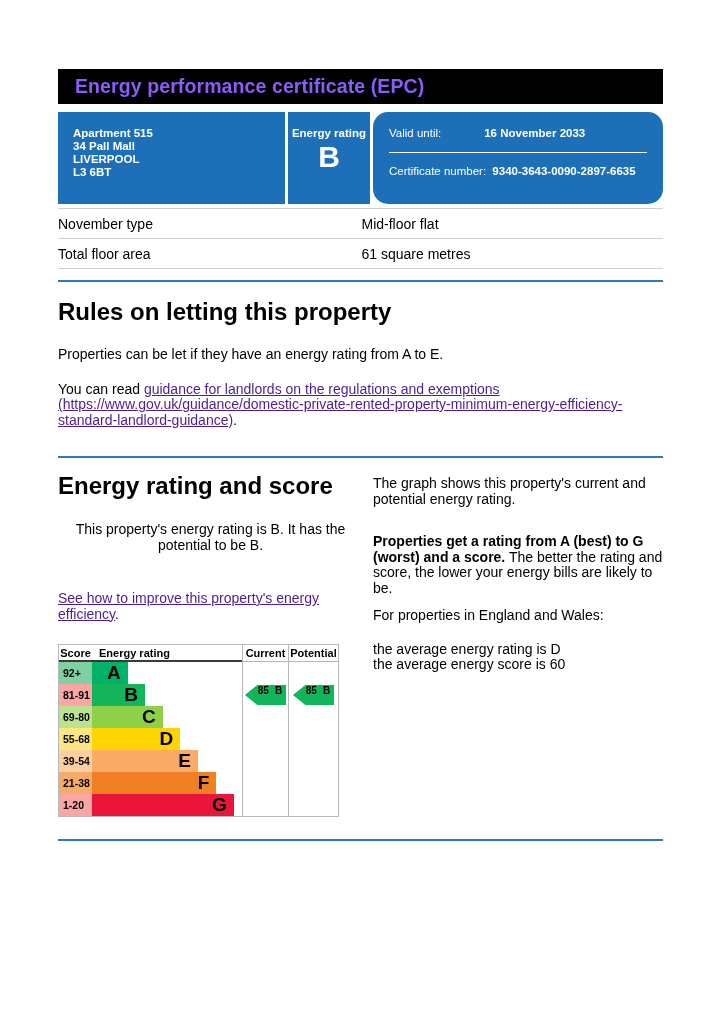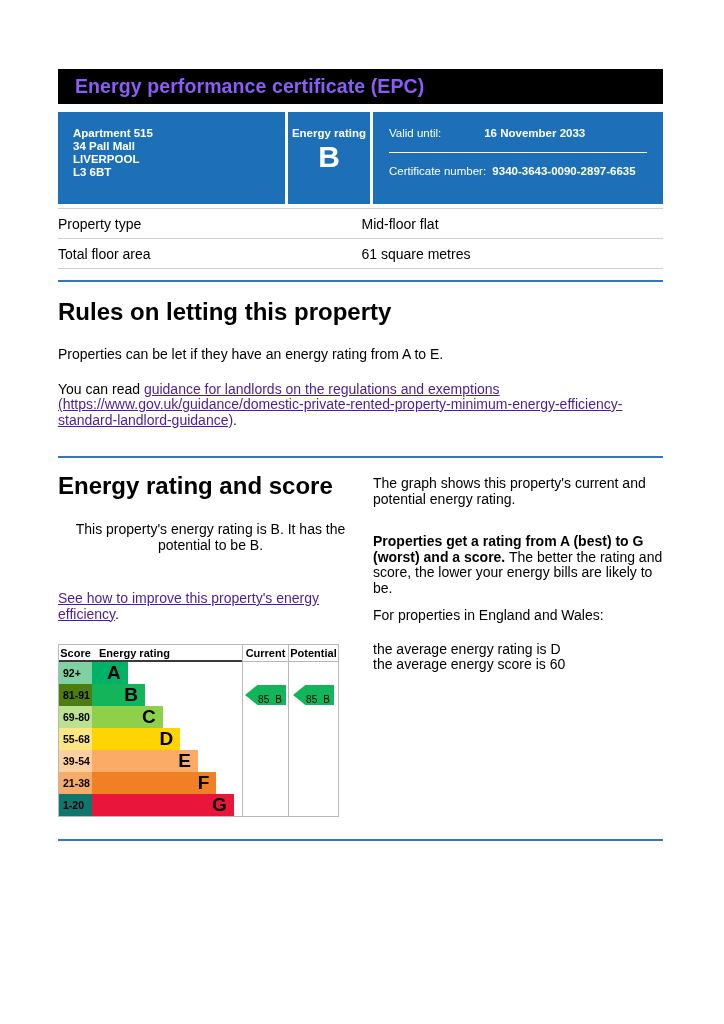--- a/index.html
+++ b/index.html
@@ -21,21 +21,21 @@
   }
   .doc-header h1 { margin: 0; font-size: 19.5px; font-weight: bold; letter-spacing: 0.1px; }
 
   
   .summary-panel { margin-top: 8px; height: 92px; display: flex; gap: 3px; }
   .panel-cell { background: #1d70b8; color: #ffffff; box-sizing: border-box; }
   .address-cell { width: 232px; padding: 15px 0 0 15px; font-size: 11.5px; font-weight: bold; line-height: 13px; }
   .rating-cell { width: 84px; text-align: center; padding-top: 15px; }
   .rating-label { font-size: 11.5px; font-weight: bold; }
   .rating-letter { font-size: 30px; font-weight: bold; line-height: 32px; margin-top: 2px; }
-  .valid-cell { flex: 1; padding: 15px 16px 0 16px; font-size: 11.5px; }
+  .valid-cell { flex: 1; padding: 15px 16px 0 16px; font-size: 11.5px; border-radius: 15px; }
   .valid-label { display: inline-block; width: 92px; }
   .valid-date, .cert-number { font-weight: bold; }
   .panel-divider { margin-top: 13px; width: 258px; border-top: 1.5px solid #ffffff; }
   .cert-row { margin-top: 12px; }
   .cert-number { margin-left: 3px; }
 
   
   .property-table { margin-top: 4px; }
   .prop-row { display: flex; border-top: 1px solid #cfd0d2; padding: 6.5px 0; font-size: 14px; }
   .prop-row:last-child { border-bottom: 1px solid #cfd0d2; }
@@ -76,22 +76,22 @@
   .h-current { width: 46px; justify-content: center; border-left: 1px solid #b6b9bb; border-bottom: 1px solid #b6b9bb; }
   .h-potential { width: 50px; justify-content: center; border-left: 1px solid #b6b9bb; border-bottom: 1px solid #b6b9bb; }
   .chart-row { display: flex; height: 22px; }
   .score-cell { width: 33px; box-sizing: border-box; display: flex; align-items: center; padding-left: 4px; font-size: 10.5px; font-weight: bold; }
   .bar-cell { flex: 1; }
   .band-bar { height: 100%; box-sizing: border-box; display: flex; align-items: center; justify-content: flex-end; padding-right: 7px; font-size: 19px; font-weight: bold; }
   .cur-cell { width: 46px; box-sizing: border-box; border-left: 1px solid #b6b9bb; display: flex; align-items: center; justify-content: center; }
   .pot-cell { width: 50px; box-sizing: border-box; border-left: 1px solid #b6b9bb; display: flex; align-items: center; justify-content: center; }
   .rating-arrow { width: 41px; height: 20px; box-sizing: border-box;
     clip-path: polygon(0 50%, 30% 0, 100% 0, 100% 100%, 30% 100%);
-    display: flex; align-items: flex-end; justify-content: center; gap: 6px;
-    padding-left: 9px; font-size: 10px; font-weight: normal; color: #000; }
+    display: flex; align-items: flex-start; justify-content: center; gap: 6px;
+    padding-left: 9px; font-size: 10px; font-weight: bold; color: #000; }
 </style>
 </head>
 <body>
 
 <div class="content">
 
   <header class="doc-header">
     <h1>Energy performance certificate (EPC)</h1>
   </header>
 
@@ -114,21 +114,21 @@
       <div class="panel-divider"></div>
       <div class="cert-row">
         <span>Certificate number:</span>
         <span class="cert-number">9340-3643-0090-2897-6635</span>
       </div>
     </div>
   </section>
 
   <section class="property-table">
     <div class="prop-row">
-      <div class="prop-label">Property type</div>
+      <div class="prop-label">November type</div>
       <div class="prop-value">Mid-floor flat</div>
     </div>
     <div class="prop-row">
       <div class="prop-label">Total floor area</div>
       <div class="prop-value">61 square metres</div>
     </div>
   </section>
 
   <hr class="divider divider-1">
 
@@ -158,21 +158,21 @@
               <div class="score-cell" style="background: rgb(127, 209, 164);">92+</div>
               <div class="bar-cell">
                 <div class="band-bar" style="width: 23.8%; background: rgb(0, 178, 104);">
                   <span>A</span>
                 </div>
               </div>
               <div class="cur-cell"></div>
               <div class="pot-cell"></div>
             </div>
             <div class="chart-row">
-              <div class="score-cell" style="background: #4d7c0f;">81-91</div>
+              <div class="score-cell" style="background: #fca5a5;">81-91</div>
               <div class="bar-cell">
                 <div class="band-bar" style="width: 35.3%; background: rgb(19, 181, 91);">
                   <span>B</span>
                 </div>
               </div>
               <div class="cur-cell">
                 <div class="rating-arrow" style="background: rgb(19, 181, 91);">
                   <span>85</span>
                   <span>B</span>
                 </div>
@@ -218,21 +218,21 @@
               <div class="score-cell" style="background: rgb(245, 172, 104);">21-38</div>
               <div class="bar-cell">
                 <div class="band-bar" style="width: 82.9%; background: rgb(240, 128, 35);">
                   <span>F</span>
                 </div>
               </div>
               <div class="cur-cell"></div>
               <div class="pot-cell"></div>
             </div>
             <div class="chart-row">
-              <div class="score-cell" style="background: #0f766e;">1-20</div>
+              <div class="score-cell" style="background: #fca5a5;">1-20</div>
               <div class="bar-cell">
                 <div class="band-bar" style="width: 94.5%; background: rgb(233, 21, 59);">
                   <span>G</span>
                 </div>
               </div>
               <div class="cur-cell"></div>
               <div class="pot-cell"></div>
             </div>
           </div>
       </div>

